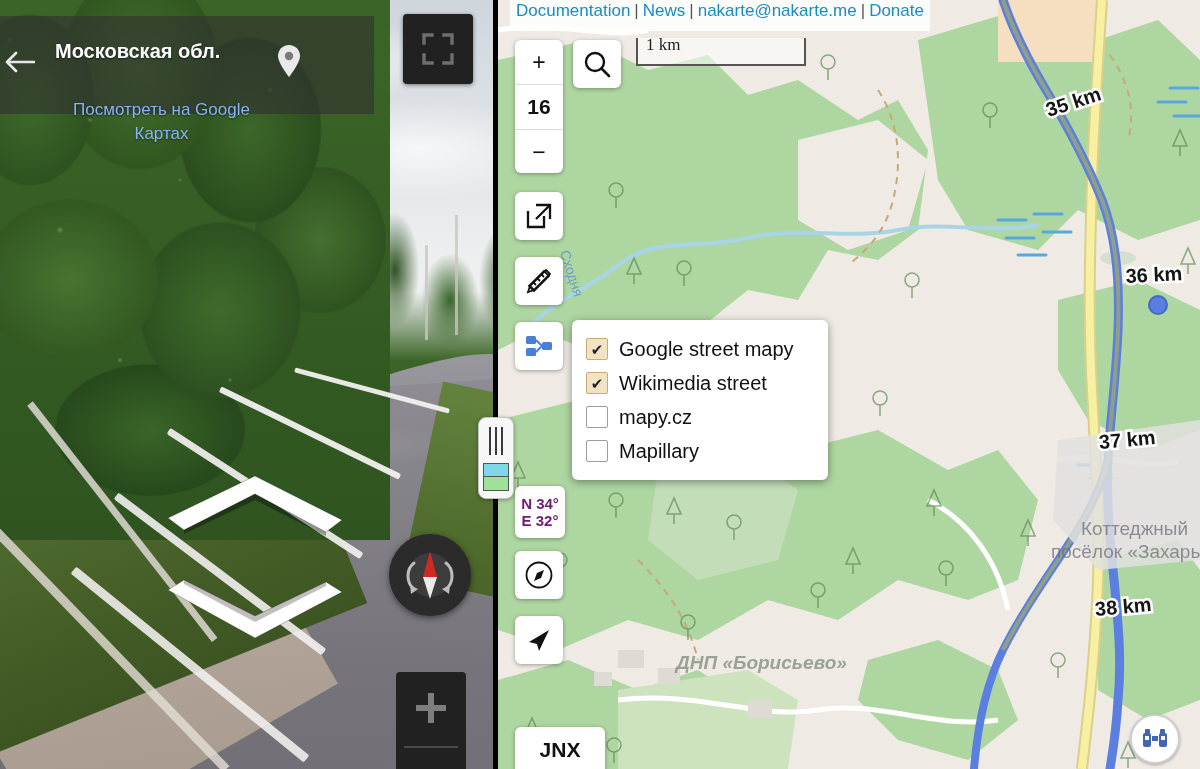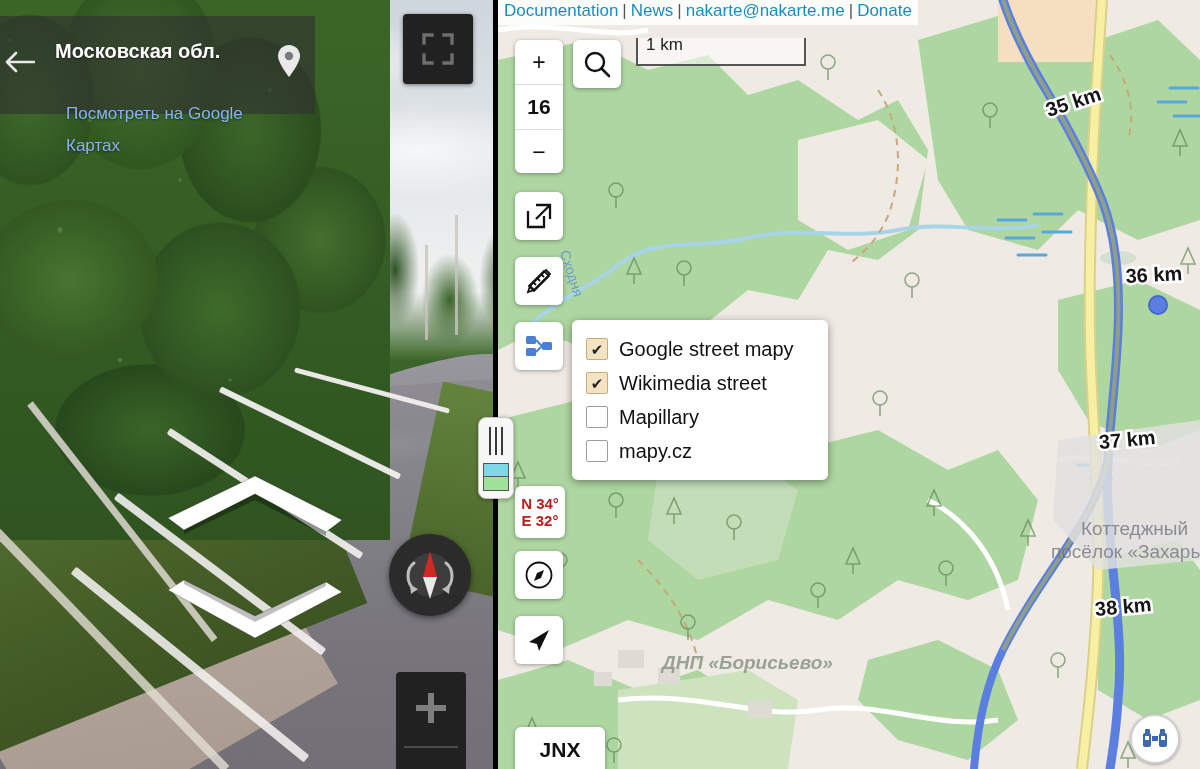--- a/index.html
+++ b/index.html
@@ -74,24 +74,24 @@
   .sv-treeline{position:absolute;left:300px;top:200px;width:260px;height:230px;
     background:
       radial-gradient(ellipse 40px 70px at 40px 90px,#38602a,transparent 72%),
       radial-gradient(ellipse 34px 80px at 95px 70px,#2f5424,transparent 72%),
       radial-gradient(ellipse 40px 65px at 150px 100px,#3a6529,transparent 72%),
       radial-gradient(ellipse 36px 75px at 205px 80px,#335a26,transparent 72%),
       linear-gradient(180deg,transparent 40%,#3b6528 70%);}
   .sv-pole{position:absolute;width:3px;background:#c9c6bf;opacity:.8;}
 
   
-  .sv-infobox{position:absolute;left:0;top:16px;width:315px;height:98px;background:rgba(48,48,48,.62);}
+  .sv-infobox{position:absolute;left:0;top:16px;width:374px;height:98px;background:rgba(48,48,48,.62);text-align:center;}
   .sv-infobox .title{position:absolute;left:55px;top:24px;color:#fff;font-size:20px;font-weight:bold;
     text-shadow:0 1px 2px rgba(0,0,0,.6);white-space:nowrap;}
-  .sv-infobox .link{position:absolute;left:66px;top:82px;color:#8ab4f8;font-size:17px;line-height:32px;
+  .sv-infobox .link{position:absolute;left:54px;top:82px;color:#8ab4f8;font-size:17px;line-height:24px;
     width:215px;text-shadow:0 1px 2px rgba(0,0,0,.5);cursor:pointer;}
   .sv-back{position:absolute;left:0;top:42px;width:40px;height:40px;display:flex;align-items:center;justify-content:center;cursor:pointer;}
   .sv-pin{position:absolute;left:276px;top:44px;width:26px;height:34px;}
   .sv-fullscreen{position:absolute;left:403px;top:14px;width:70px;height:70px;background:#212121;border-radius:4px;
     display:flex;align-items:center;justify-content:center;cursor:pointer;box-shadow:0 1px 4px rgba(0,0,0,.5);}
   .sv-arrow-nav{position:absolute;cursor:pointer;}
   .sv-compass{position:absolute;left:389px;top:534px;width:82px;height:82px;border-radius:50%;
     background:#2b2b2b;display:flex;align-items:center;justify-content:center;cursor:pointer;box-shadow:0 2px 6px rgba(0,0,0,.5);}
   .sv-zoomctl{position:absolute;left:396px;top:672px;width:70px;height:97px;background:#212121;border-radius:4px 4px 0 0;cursor:pointer;}
   .sv-zoomctl .plus{position:absolute;left:0;top:0;width:70px;height:72px;display:flex;align-items:center;justify-content:center;}
@@ -107,43 +107,43 @@
   .handle-layers{width:24px;height:26px;border:1px solid #555;display:flex;flex-direction:column;}
   .handle-layers u{display:block;height:50%;}
   .hl-top{background:#7fd8e8;border-bottom:1px solid #555;}
   .hl-bot{background:#9fe09a;}
 
   
   #map{position:absolute;left:498px;top:0;width:702px;height:769px;overflow:hidden;background:#efebe4;}
   .map-svg{position:absolute;left:0;top:0;}
 
   
-  #maphead{position:absolute;left:0;top:0;height:22px;z-index:30;padding:1px 6px 2px 6px;
+  #maphead{position:absolute;left:12px;top:0;height:22px;z-index:30;padding:1px 6px 8px 6px;
     background:rgba(255,255,255,.82);font-size:17px;color:#0078a8;white-space:nowrap;}
   #maphead a{color:#1a8cc4;text-decoration:none;cursor:pointer;}
   #maphead .sep{color:#555;margin:0 4px;}
 
   
   #scalebar{position:absolute;left:138px;top:38px;width:166px;height:26px;
-    border:2px solid #555;border-top:none;background:rgba(255,255,255,.55);z-index:25;}
+    border:2px solid #555;border-top:none;background:rgba(255,255,255,.55);z-index:25;font-family:Liberation Serif, serif;}
   #scalebar span{position:absolute;left:8px;top:-3px;font-size:17px;color:#222;}
 
   
   .mbtn{position:absolute;background:#fff;border-radius:6px;box-shadow:0 1px 4px rgba(0,0,0,.35);
     display:flex;align-items:center;justify-content:center;cursor:pointer;z-index:26;}
   #zoomgroup{position:absolute;left:17px;top:40px;width:48px;height:133px;background:#fff;border-radius:6px;
     box-shadow:0 1px 4px rgba(0,0,0,.35);z-index:26;}
   #zoomgroup > div{height:44px;display:flex;align-items:center;justify-content:center;font-size:23px;color:#111;cursor:pointer;}
   #zoomgroup .zlevel{font-size:21px;font-weight:bold;border-top:1px solid #ddd;border-bottom:1px solid #ddd;}
   #btn-search{left:75px;top:40px;width:48px;height:48px;}
   #btn-share{left:17px;top:192px;width:48px;height:48px;}
   #btn-draw{left:17px;top:257px;width:48px;height:48px;}
   #btn-photos{left:17px;top:322px;width:48px;height:48px;}
   #btn-coords{left:17px;top:486px;width:50px;height:52px;flex-direction:column;line-height:17px;
-    font-size:15px;font-weight:bold;color:#b91c1c;}
+    font-size:15px;font-weight:bold;color:#701a75;}
   #btn-compass{left:17px;top:551px;width:48px;height:48px;}
   #btn-locate{left:17px;top:616px;width:48px;height:48px;}
   #btn-jnx{left:17px;top:727px;width:90px;height:46px;font-size:21px;font-weight:bold;color:#111;border-radius:6px 6px 0 0;}
 
   
   #layer-popup{position:absolute;left:74px;top:320px;width:256px;background:#fff;border-radius:6px;
     box-shadow:0 2px 8px rgba(0,0,0,.4);z-index:28;padding:12px 0 12px 14px;box-sizing:border-box;}
   .lrow{display:flex;align-items:center;height:34px;cursor:pointer;}
   .lbox{width:20px;height:20px;border:1px solid #9d9d9d;border-radius:2px;background:#fff;flex:0 0 auto;
     display:flex;align-items:center;justify-content:center;font-size:15px;color:#222;line-height:1;}
@@ -485,21 +485,21 @@
       <span class="s">37 km</span>
       <span class="f">37 km</span>
     </div>
     <div class="label-wrap" style="left:596px;top:598px;transform:rotate(-5deg);">
       <span class="s">38 km</span>
       <span class="f">38 km</span>
     </div>
 
     <div class="placelabel" style="left:583px;top:518px;">Коттеджный</div>
     <div class="placelabel" style="left:553px;top:541px;">посёлок «Захарьино»</div>
-    <div class="placelabel it" style="left:164px;top:652px;">ДНП «Борисьево»</div>
+    <div class="placelabel it" style="left:178px;top:652px;">ДНП «Борисьево»</div>
     <div class="riverlabel" style="left:74px;top:248px;transform:rotate(72deg);transform-origin:left top;">Сходня</div>
 
     <div id="maphead">
       <a>Documentation</a><span class="sep">|</span><a>News</a><span class="sep">|</span><a>nakarte@nakarte.me</a><span class="sep">|</span><a>Donate</a>
     </div>
 
     <div id="scalebar">
       <span>1 km</span>
     </div>
 
@@ -552,25 +552,25 @@
       <div class="lrow">
         <span class="lbox on">✔</span>
         <span class="lbl">Google street mapy</span>
       </div>
       <div class="lrow">
         <span class="lbox on">✔</span>
         <span class="lbl">Wikimedia street</span>
       </div>
       <div class="lrow">
         <span class="lbox"></span>
-        <span class="lbl">Mapillary</span>
+        <span class="lbl">mapy.cz</span>
       </div>
       <div class="lrow">
         <span class="lbox"></span>
-        <span class="lbl">mapy.cz</span>
+        <span class="lbl">Mapillary</span>
       </div>
     </div>
 
     <div class="mbtn" id="btn-coords">
       <div>N 34°</div>
       <div>E 32°</div>
     </div>
 
     <div class="mbtn" id="btn-compass">
       <svg width="30" height="30" viewBox="0 0 30 30">

